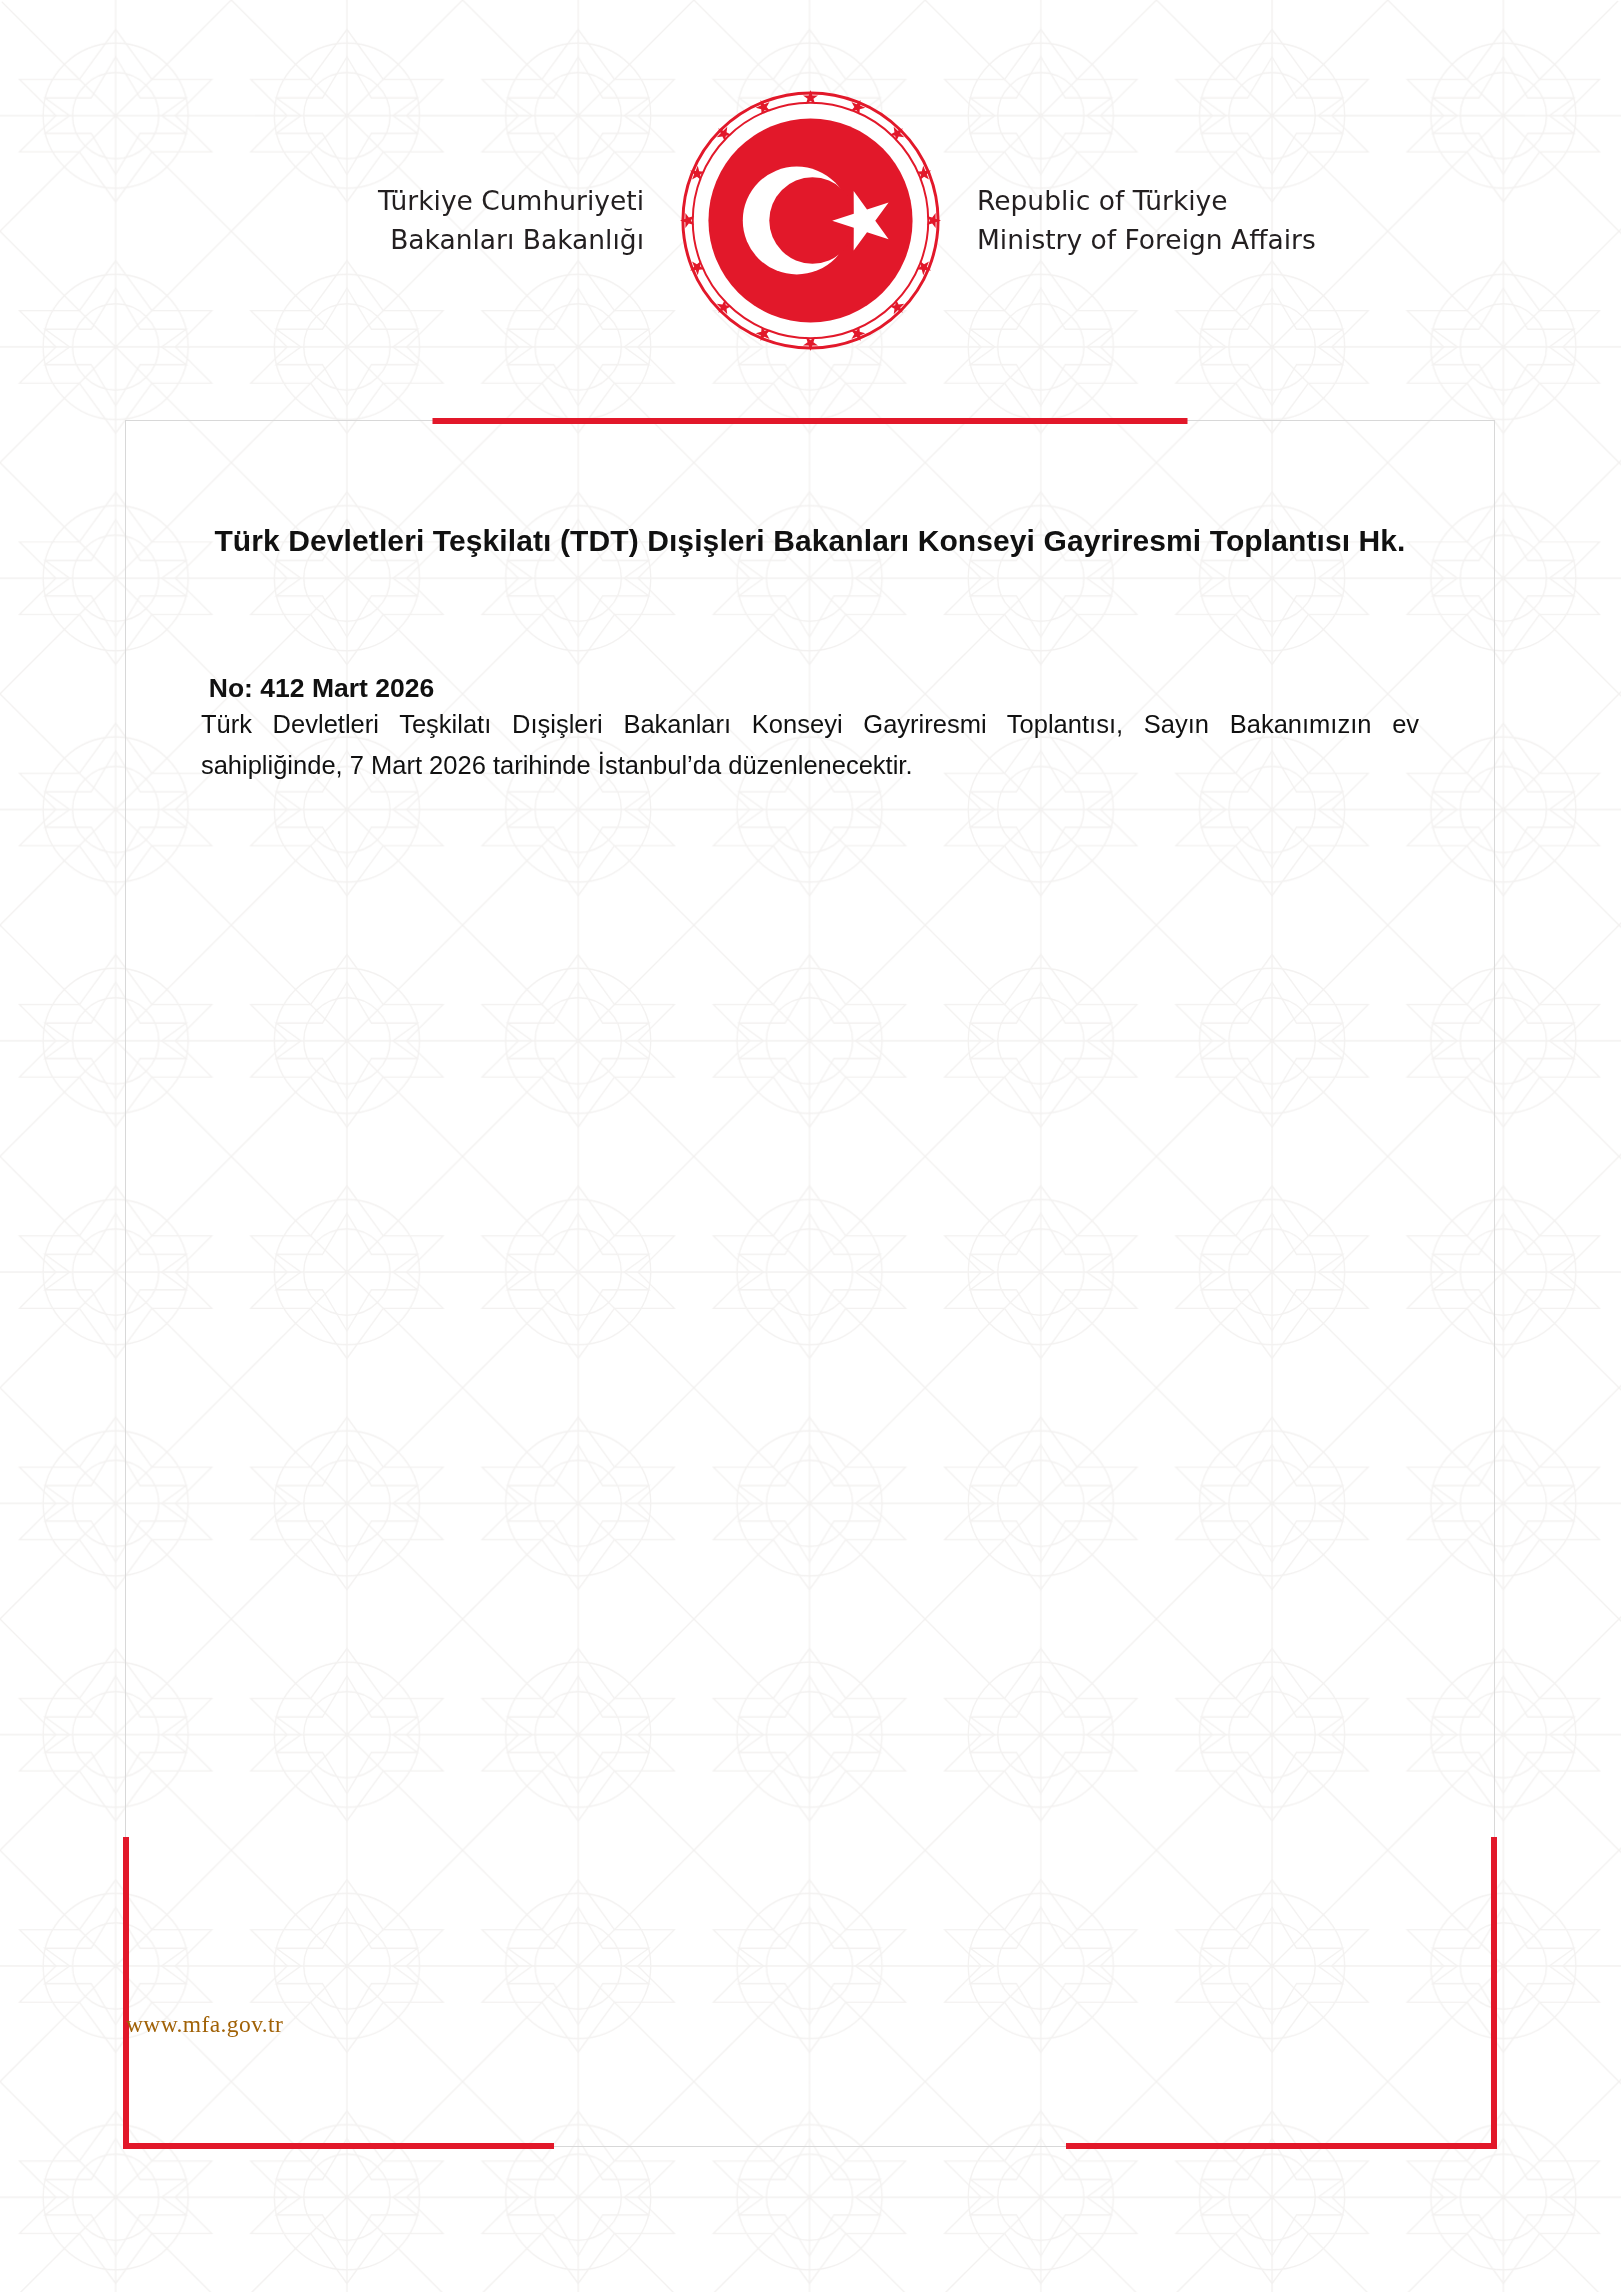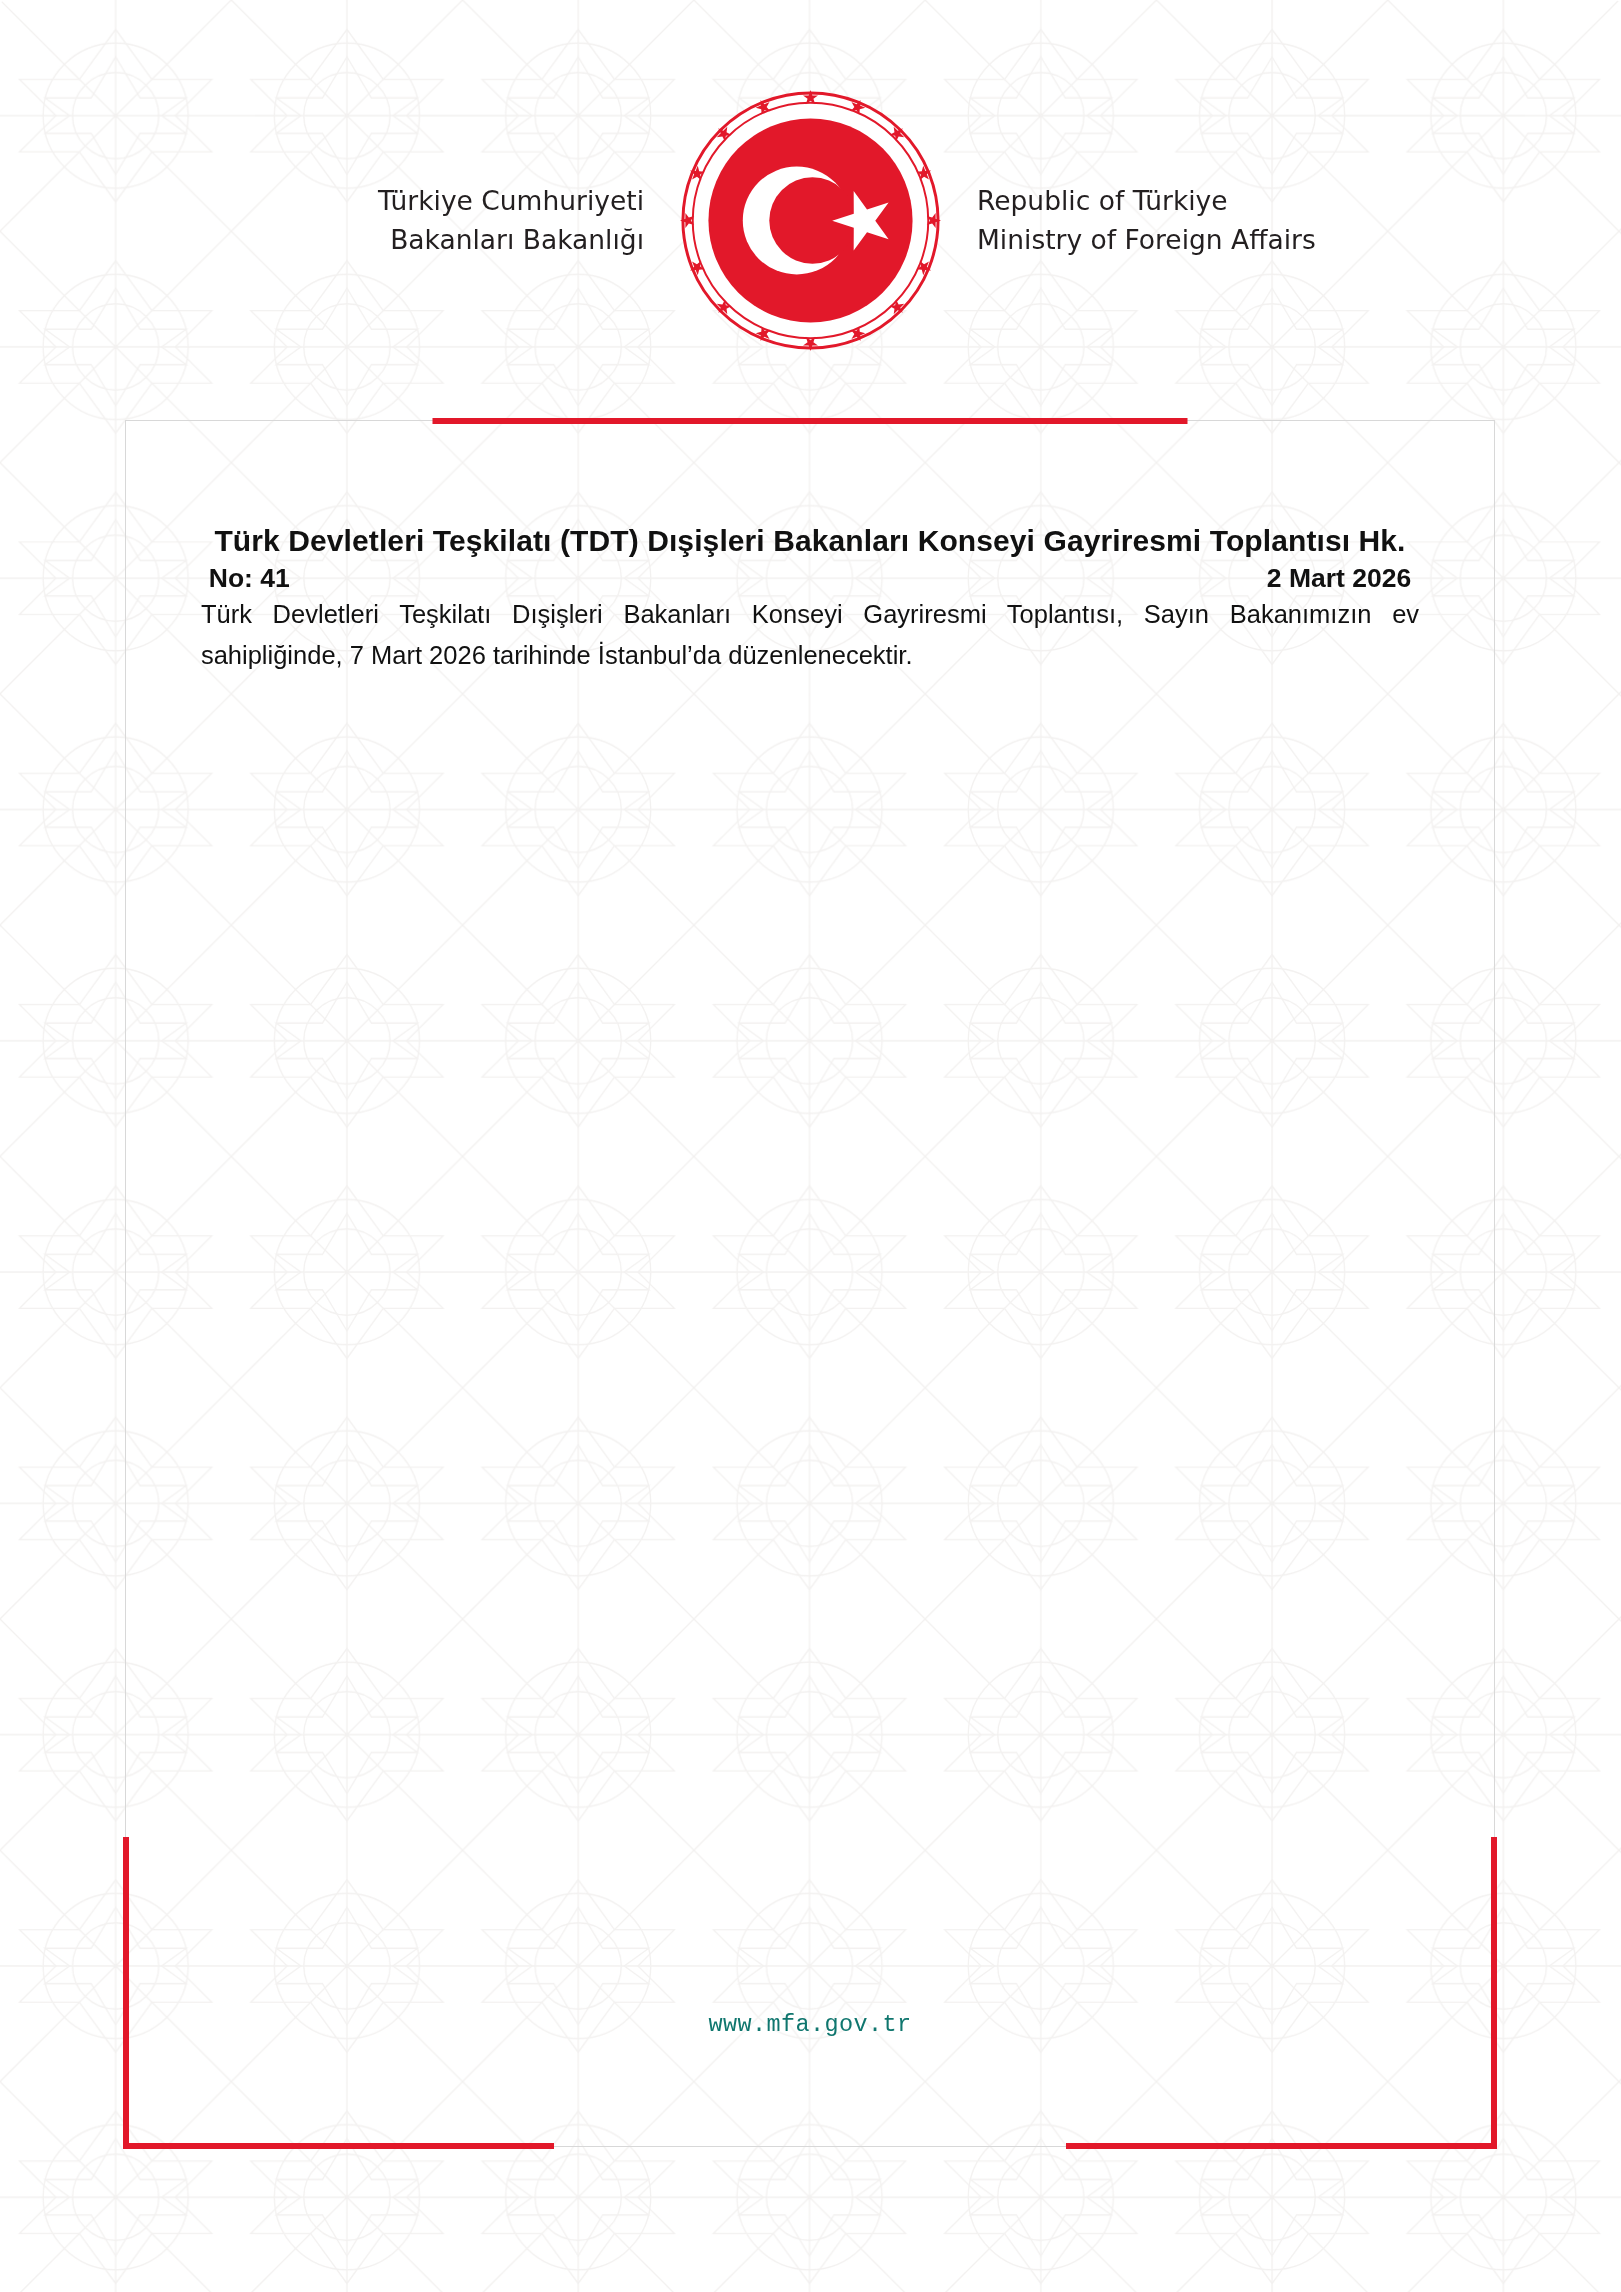--- a/index.html
+++ b/index.html
@@ -127,46 +127,45 @@
   .doc-title {
     margin-top: 86px;
     text-align: center;
     font-size: 30px;
     font-weight: bold;
     line-height: 1.45;
     color: #111111;
     letter-spacing: 0.1px;
   }
   .meta-row {
+    margin-top: 110px;
     display: flex;
-    justify-content: space-between;
     align-items: baseline;
     font-size: 26.5px;
     font-weight: bold;
     color: #111111;
     padding: 0 11.8px;
   }
   .body-text {
     font-size: 25.5px;
     line-height: 1.62;
     text-align: justify;
     color: #111111;
     padding: 0 3.9px;
   }
 
   
   .footer {
     position: absolute;
     left: 0;
     right: 0;
     bottom: 108px;
-    text-align: center;
-    font-family: Liberation Mono, monospace;
+    font-family: Liberation Serif, serif;
     font-size: 23.5px;
-    color: #0f766e;
+    color: #a16207;
     letter-spacing: 0.4px;
   }
 </style>
 </head>
 <body>
 
 <div class="page">
 
   <svg class="watermark" viewBox="0 0 1654 2339" preserveAspectRatio="none" xmlns="http://www.w3.org/2000/svg">
     <defs>

